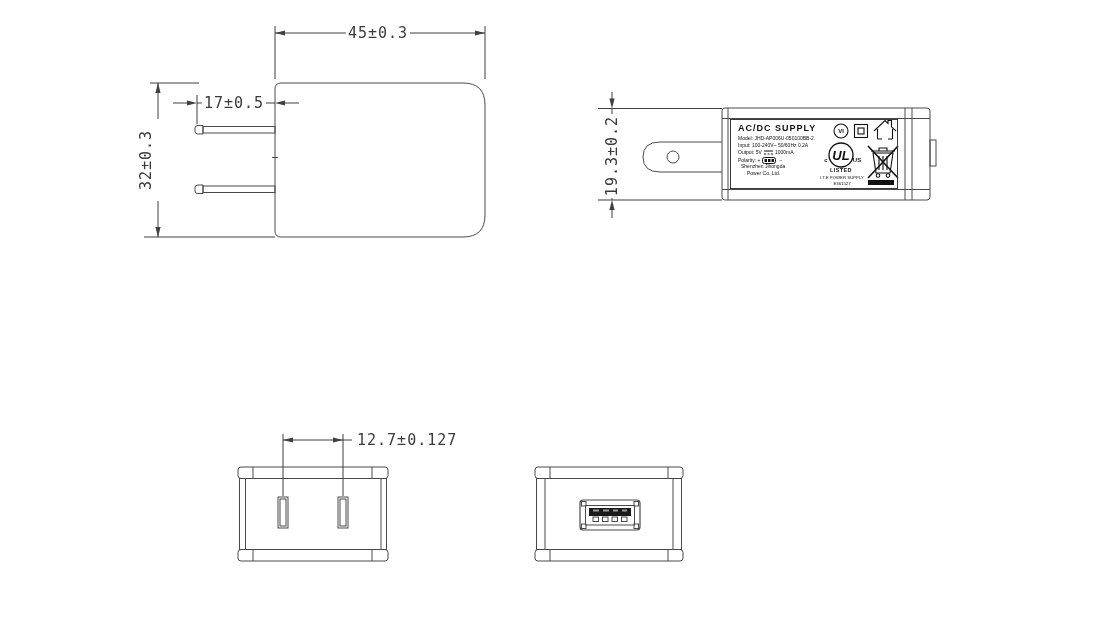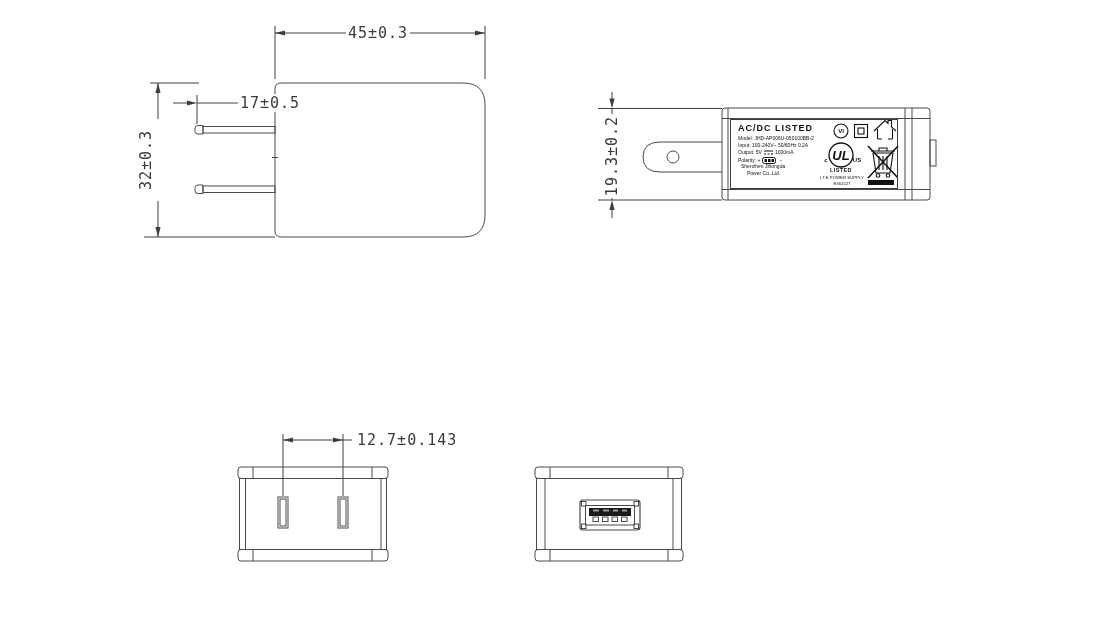--- a/index.html
+++ b/index.html
@@ -131,27 +131,27 @@
           <rect x="593" y="517" width="5.5" height="4.5"></rect>
           <rect x="602.5" y="517" width="5.5" height="4.5"></rect>
           <rect x="612" y="517" width="5.5" height="4.5"></rect>
           <rect x="621.5" y="517" width="5.5" height="4.5"></rect>
         </g>
       </g>
     </g>
   </svg>
 
   <div class="dim" style="left:378px;top:33px;">45±0.3</div>
-  <div class="dim" style="left:234px;top:103px;margin-left:36px;">17±0.5</div>
+  <div class="dim" style="left:234px;top:103px;">17±0.5</div>
   <div class="dim rot" style="left:146px;top:160px;">32±0.3</div>
   <div class="dim rot" style="left:612px;top:156px;">19.3±0.2</div>
-  <div class="dim anchor-left" style="left:355px;top:440px;">12.7±0.143</div>
+  <div class="dim anchor-left" style="left:355px;top:440px;">12.7±0.127</div>
 
   <div class="label-box">
-    <div class="lbl-title">AC/DC  LISTED</div>
+    <div class="lbl-title">AC/DC  SUPPLY</div>
     <div class="lbl-line" style="top:16px;">
       <span>Model: JHD-AP006U-050100BB-2</span>
     </div>
     <div class="lbl-line" style="top:23px;">
       <span>Input: 100-240V~  50/60Hz  0.2A</span>
     </div>
     <div class="lbl-line" style="top:30px;">
       <span>Output: 5V</span>
       <svg width="9" height="5" viewBox="0 0 9 5">
         <path d="M0,1 H9" stroke="#111" stroke-width="1"></path>

